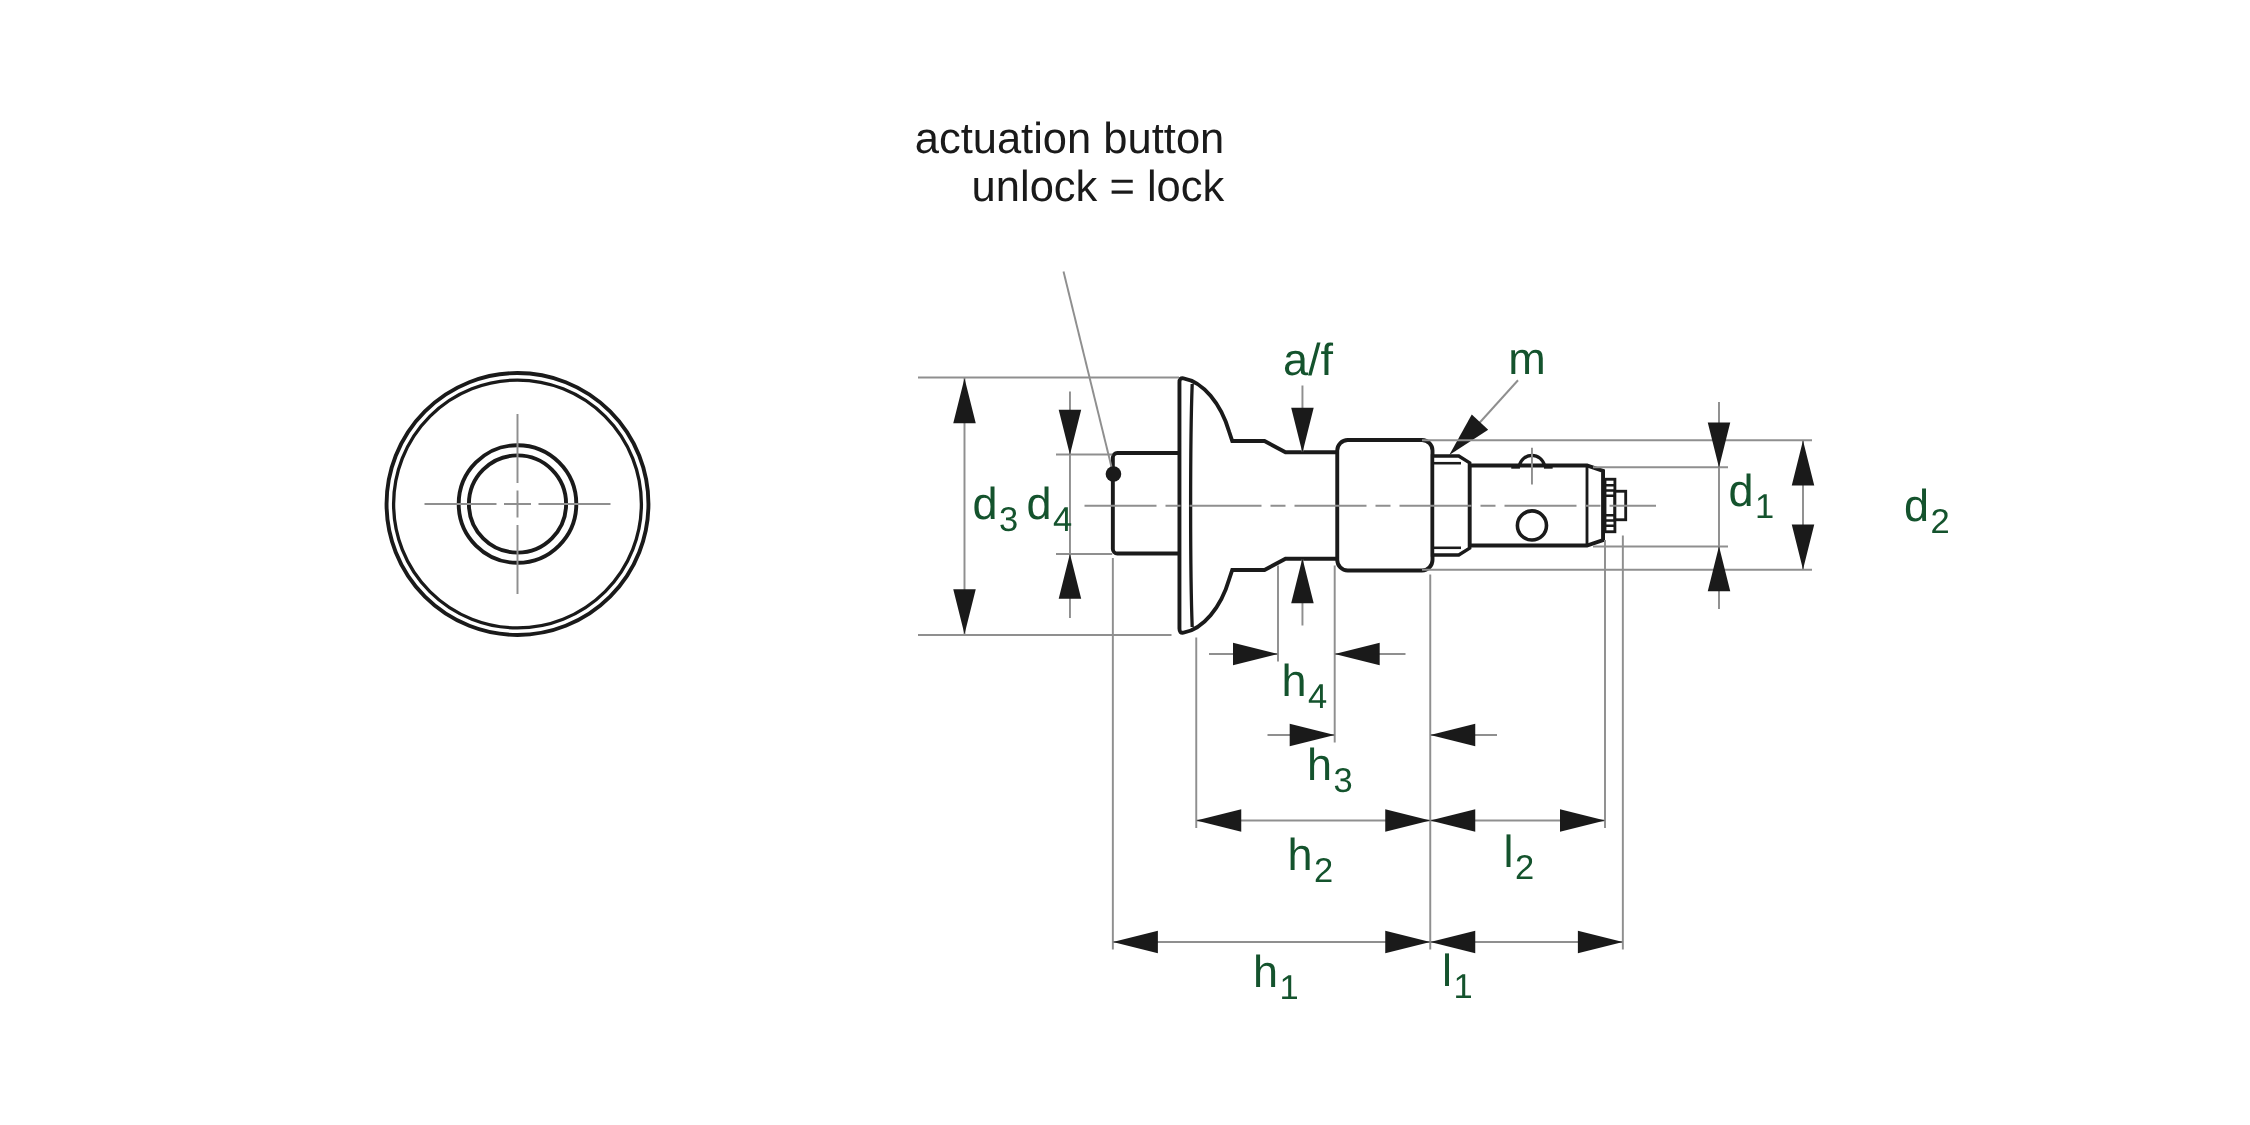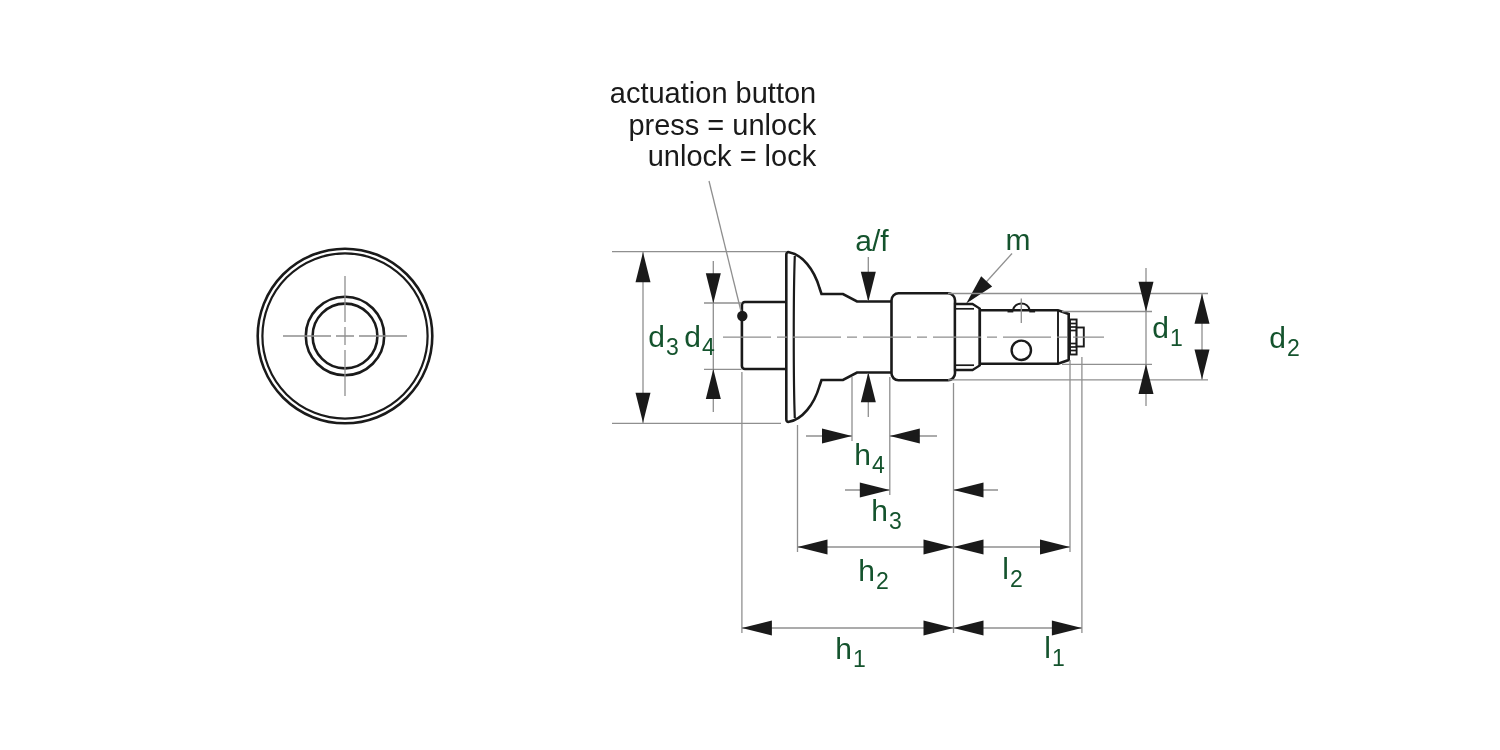--- a/index.html
+++ b/index.html
@@ -154,31 +154,30 @@
     <use href="#ah" class="arr" transform="translate(1070 547)"></use>
     <use href="#ah" class="arr" transform="translate(741.9 628) rotate(180)"></use>
     <use href="#ah" class="arr" transform="translate(953.5 628)"></use>
     <use href="#ah" class="arr" transform="translate(953.5 628) rotate(180)"></use>
     <use href="#ah" class="arr" transform="translate(1081.9 628)"></use>
   </g>
 </svg>
 
 <div id="annotation">
   <div>actuation button</div>
-  <div>press = unlock</div>
   <div>unlock = lock</div>
 </div>
 
 <span class="lbl" style="left:872px;top:241px"><span>a/f</span></span>
 <span class="lbl" style="left:1018px;top:240px"><span>m</span></span>
 
 <span class="lbl" style="left:663px;top:337px"><span class="b">d</span><span class="s">3</span></span>
 <span class="lbl" style="left:699px;top:337px"><span class="b">d</span><span class="s">4</span></span>
 <span class="lbl" style="left:1167px;top:328px"><span class="b">d</span><span class="s">1</span></span>
 <span class="lbl" style="left:1284px;top:338px"><span class="b">d</span><span class="s">2</span></span>
 <span class="lbl" style="left:869px;top:455px"><span class="b">h</span><span class="s">4</span></span>
 <span class="lbl" style="left:886px;top:511px"><span class="b">h</span><span class="s">3</span></span>
 <span class="lbl" style="left:873px;top:571px"><span class="b">h</span><span class="s">2</span></span>
 <span class="lbl" style="left:1012px;top:569px"><span class="b">l</span><span class="s">2</span></span>
 <span class="lbl" style="left:850px;top:649px"><span class="b">h</span><span class="s">1</span></span>
-<span class="lbl" style="left:1054px;top:648px"><span class="b">l</span><span class="s">1</span></span>
+<span class="lbl" style="left:971px;top:648px"><span class="b">l</span><span class="s">1</span></span>
 
 </div>
 
 </body></html>

